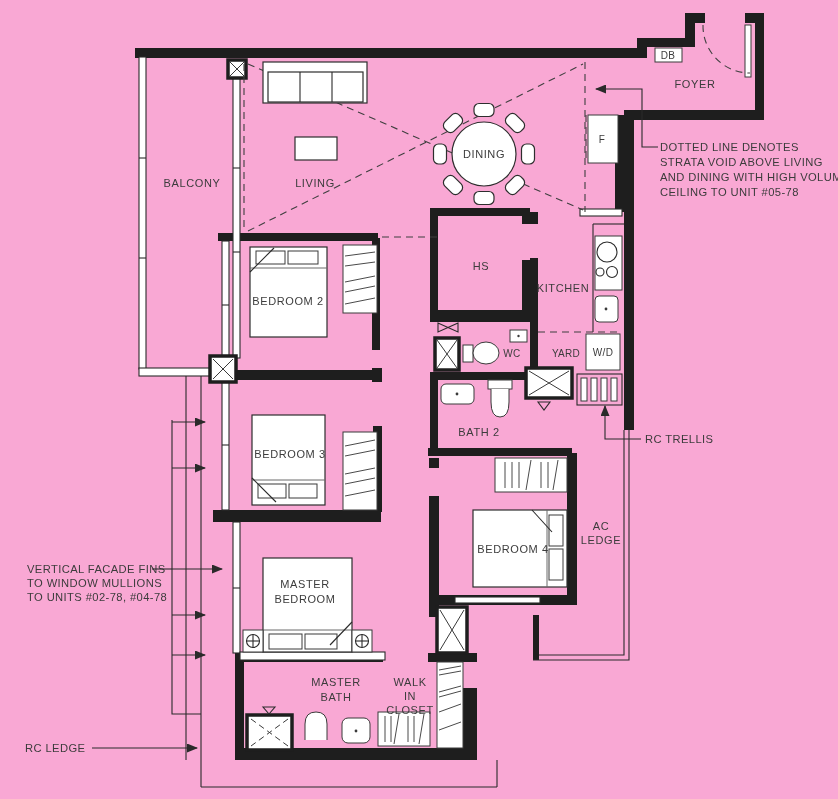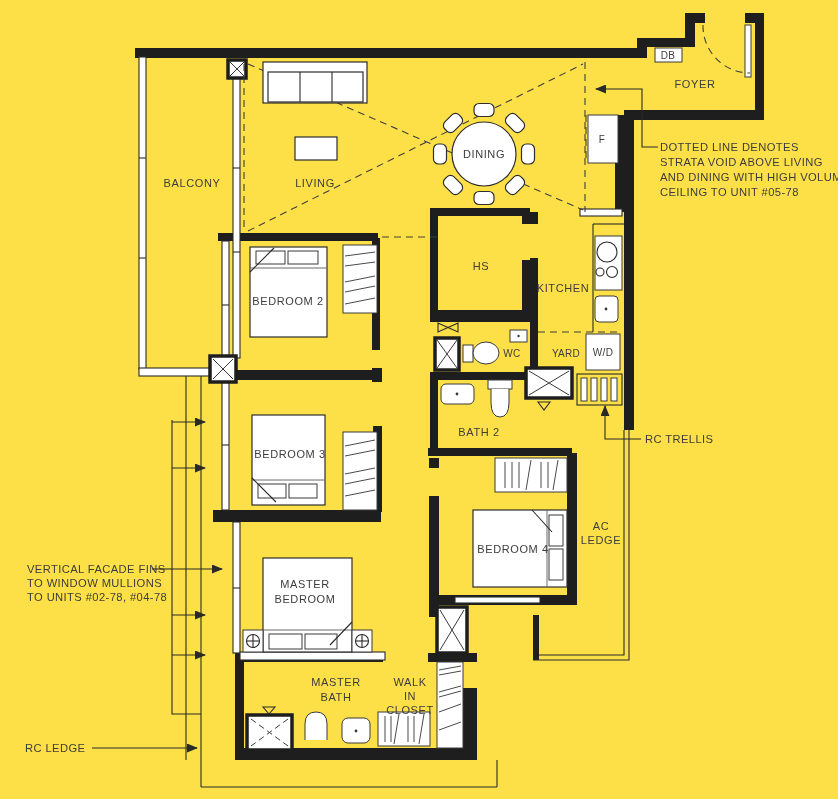--- a/index.html
+++ b/index.html
@@ -1,16 +1,16 @@
 <!DOCTYPE html>
 <html><head>
 <meta charset="utf-8">
 <style>
   html,body{margin:0;padding:0;background:#ffffff;}
-  .stage{width:838px;height:799px;position:relative;background:#fde047;overflow:hidden;}
+  .stage{width:838px;height:799px;position:relative;background:#f9a8d4;overflow:hidden;}
   svg{display:block;}
   .wall{fill:#1e1e1e;stroke:none;}
   .thin{stroke:#2a2a2a;stroke-width:1.1;fill:none;}
   .lite{stroke:#6a6a6a;stroke-width:1;fill:none;}
   .furn{stroke:#2e2e2e;stroke-width:1.2;fill:#ffffff;}
   .furnthin{stroke:#3a3a3a;stroke-width:1;fill:#ffffff;}
   .win{fill:#ffffff;stroke:#2a2a2a;stroke-width:1.1;}
   .dash{stroke:#3f3f3f;stroke-width:1.1;fill:none;stroke-dasharray:7 5;}
   .xline{stroke:#3a3a3a;stroke-width:1;fill:none;}
   .shaft{fill:#ffffff;stroke:#1e1e1e;stroke-width:3.5;}

